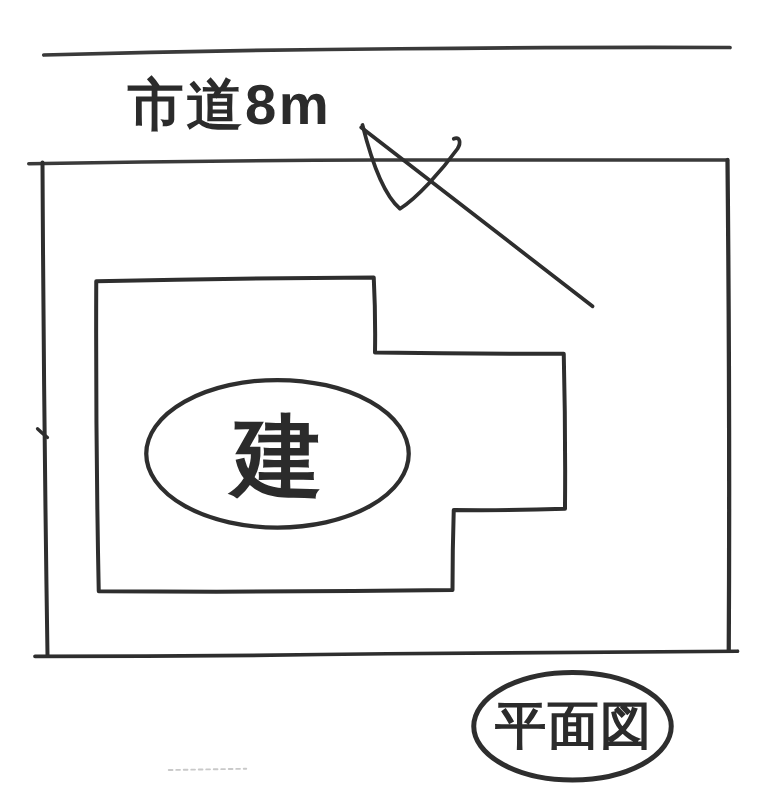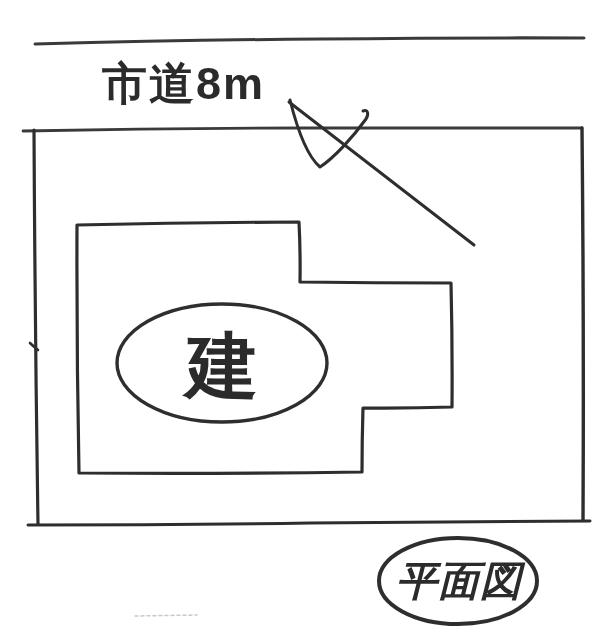--- a/index.html
+++ b/index.html
@@ -39,21 +39,20 @@
     top: 366px;
     font-size: 72px;
     transform: translate(-50%, -50%);
   }
   .caption-label {
     left: 459px;
     top: 581px;
     font-size: 41px;
     letter-spacing: 1px;
     transform: translate(-50%, -50%);
-    font-style: italic;
   }
 </style>
 </head>
 <body>
 
 <div class="sheet">
 
   <svg width="606" height="640" viewBox="0 0 606 640" fill="none" stroke-linecap="round" stroke-linejoin="round">
 
     <path d="M35,44 Q180,40 320,39 Q460,37.5 584,38" stroke-width="3" stroke="#3a3a3a"></path>

